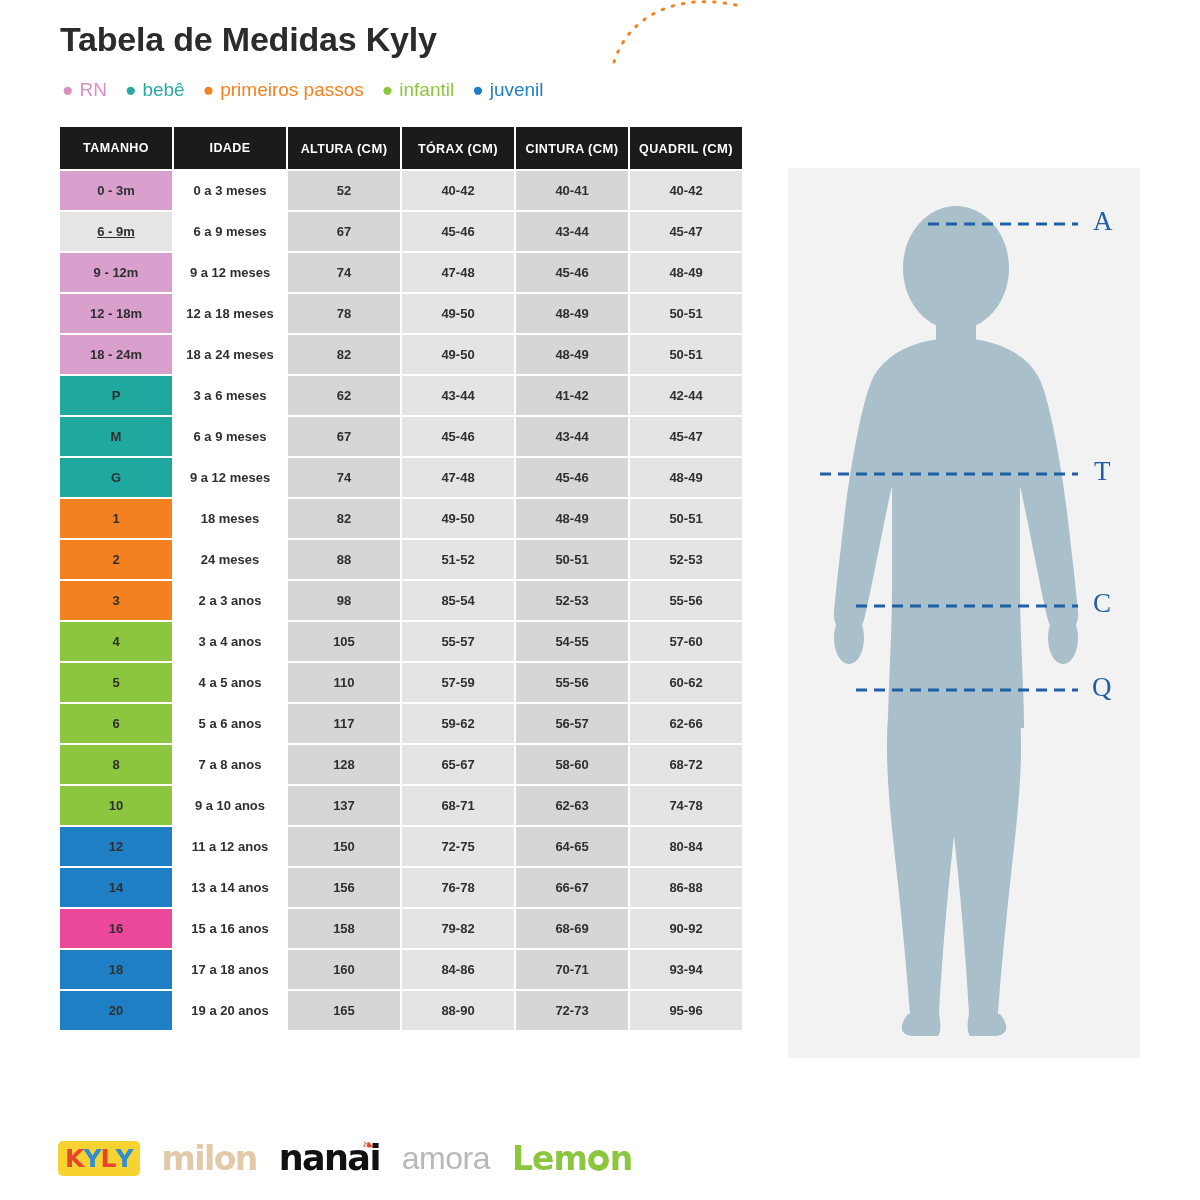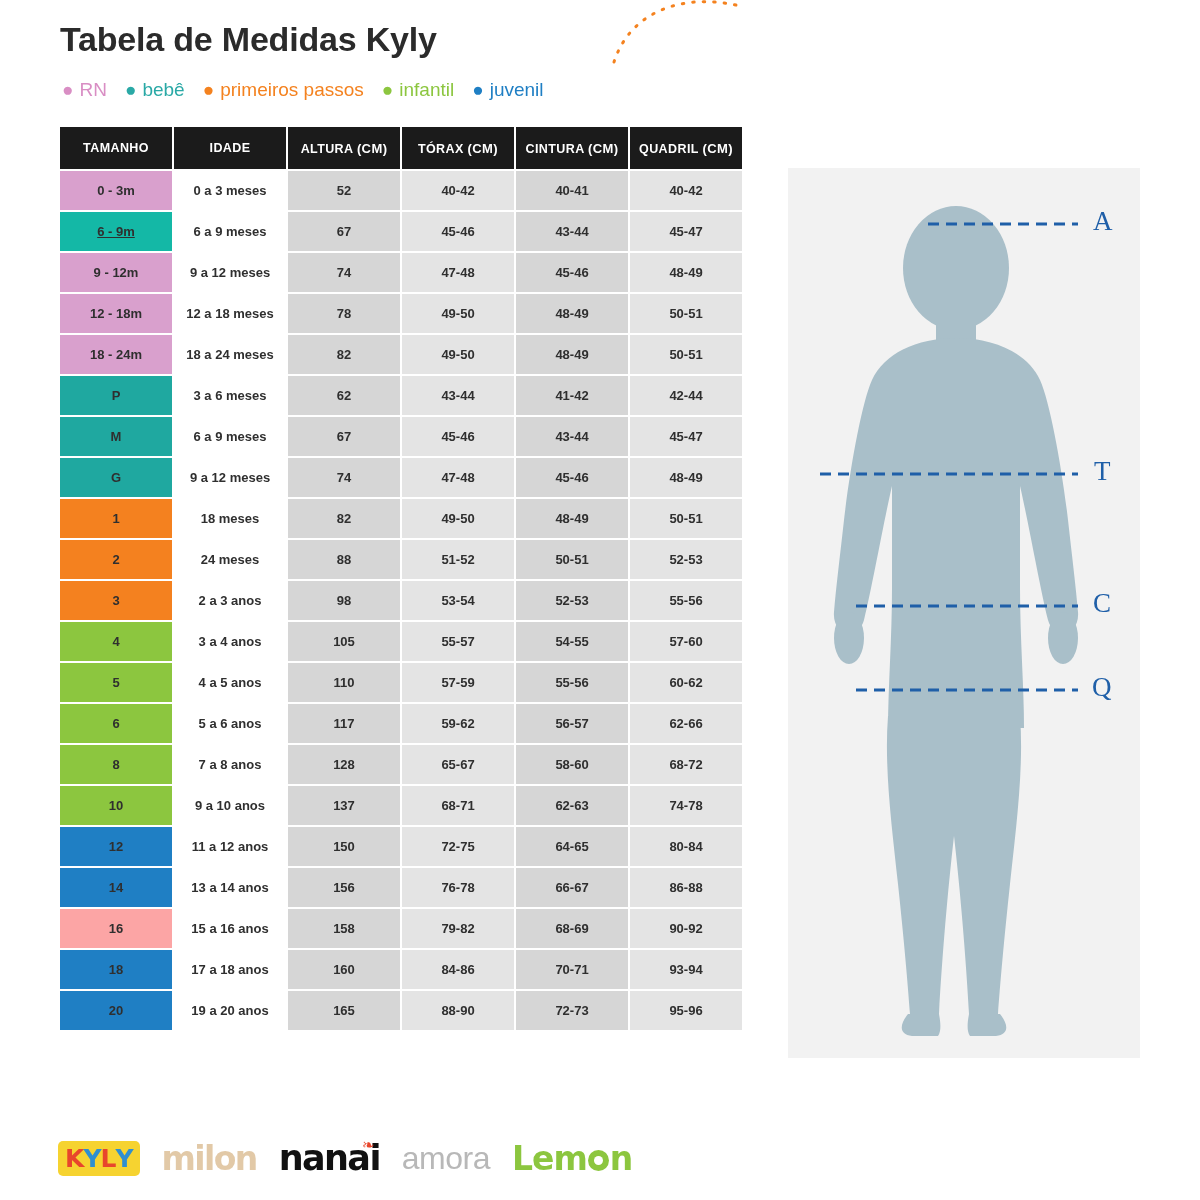--- a/index.html
+++ b/index.html
@@ -257,21 +257,21 @@
       <tbody id="table-body">
           <tr>
             <td class="c-size" style="background: rgb(217, 160, 205);">0 - 3m</td>
             <td class="c-age">0 a 3 meses</td>
             <td class="c-alt">52</td>
             <td class="c-tor">40-42</td>
             <td class="c-cin">40-41</td>
             <td class="c-qua">40-42</td>
           </tr>
           <tr>
-            <td class="c-size" style="background: #14b8a6; text-decoration: underline;">6 - 9m</td>
+            <td class="c-size" style="background: #e5e5e5; text-decoration: underline;">6 - 9m</td>
             <td class="c-age">6 a 9 meses</td>
             <td class="c-alt">67</td>
             <td class="c-tor">45-46</td>
             <td class="c-cin">43-44</td>
             <td class="c-qua">45-47</td>
           </tr>
           <tr>
             <td class="c-size" style="background: rgb(217, 160, 205);">9 - 12m</td>
             <td class="c-age">9 a 12 meses</td>
             <td class="c-alt">74</td>
@@ -332,21 +332,21 @@
             <td class="c-age">24 meses</td>
             <td class="c-alt">88</td>
             <td class="c-tor">51-52</td>
             <td class="c-cin">50-51</td>
             <td class="c-qua">52-53</td>
           </tr>
           <tr>
             <td class="c-size" style="background: rgb(244, 129, 31);">3</td>
             <td class="c-age">2 a 3 anos</td>
             <td class="c-alt">98</td>
-            <td class="c-tor">53-54</td>
+            <td class="c-tor">85-54</td>
             <td class="c-cin">52-53</td>
             <td class="c-qua">55-56</td>
           </tr>
           <tr>
             <td class="c-size" style="background: rgb(140, 198, 63);">4</td>
             <td class="c-age">3 a 4 anos</td>
             <td class="c-alt">105</td>
             <td class="c-tor">55-57</td>
             <td class="c-cin">54-55</td>
             <td class="c-qua">57-60</td>
@@ -393,21 +393,21 @@
           </tr>
           <tr>
             <td class="c-size" style="background: rgb(31, 127, 196);">14</td>
             <td class="c-age">13 a 14 anos</td>
             <td class="c-alt">156</td>
             <td class="c-tor">76-78</td>
             <td class="c-cin">66-67</td>
             <td class="c-qua">86-88</td>
           </tr>
           <tr>
-            <td class="c-size" style="background: #fca5a5; text-align: center;">16</td>
+            <td class="c-size" style="background: #ec4899; text-align: center;">16</td>
             <td class="c-age">15 a 16 anos</td>
             <td class="c-alt">158</td>
             <td class="c-tor">79-82</td>
             <td class="c-cin">68-69</td>
             <td class="c-qua">90-92</td>
           </tr>
           <tr>
             <td class="c-size" style="background: rgb(31, 127, 196);">18</td>
             <td class="c-age">17 a 18 anos</td>
             <td class="c-alt">160</td>

